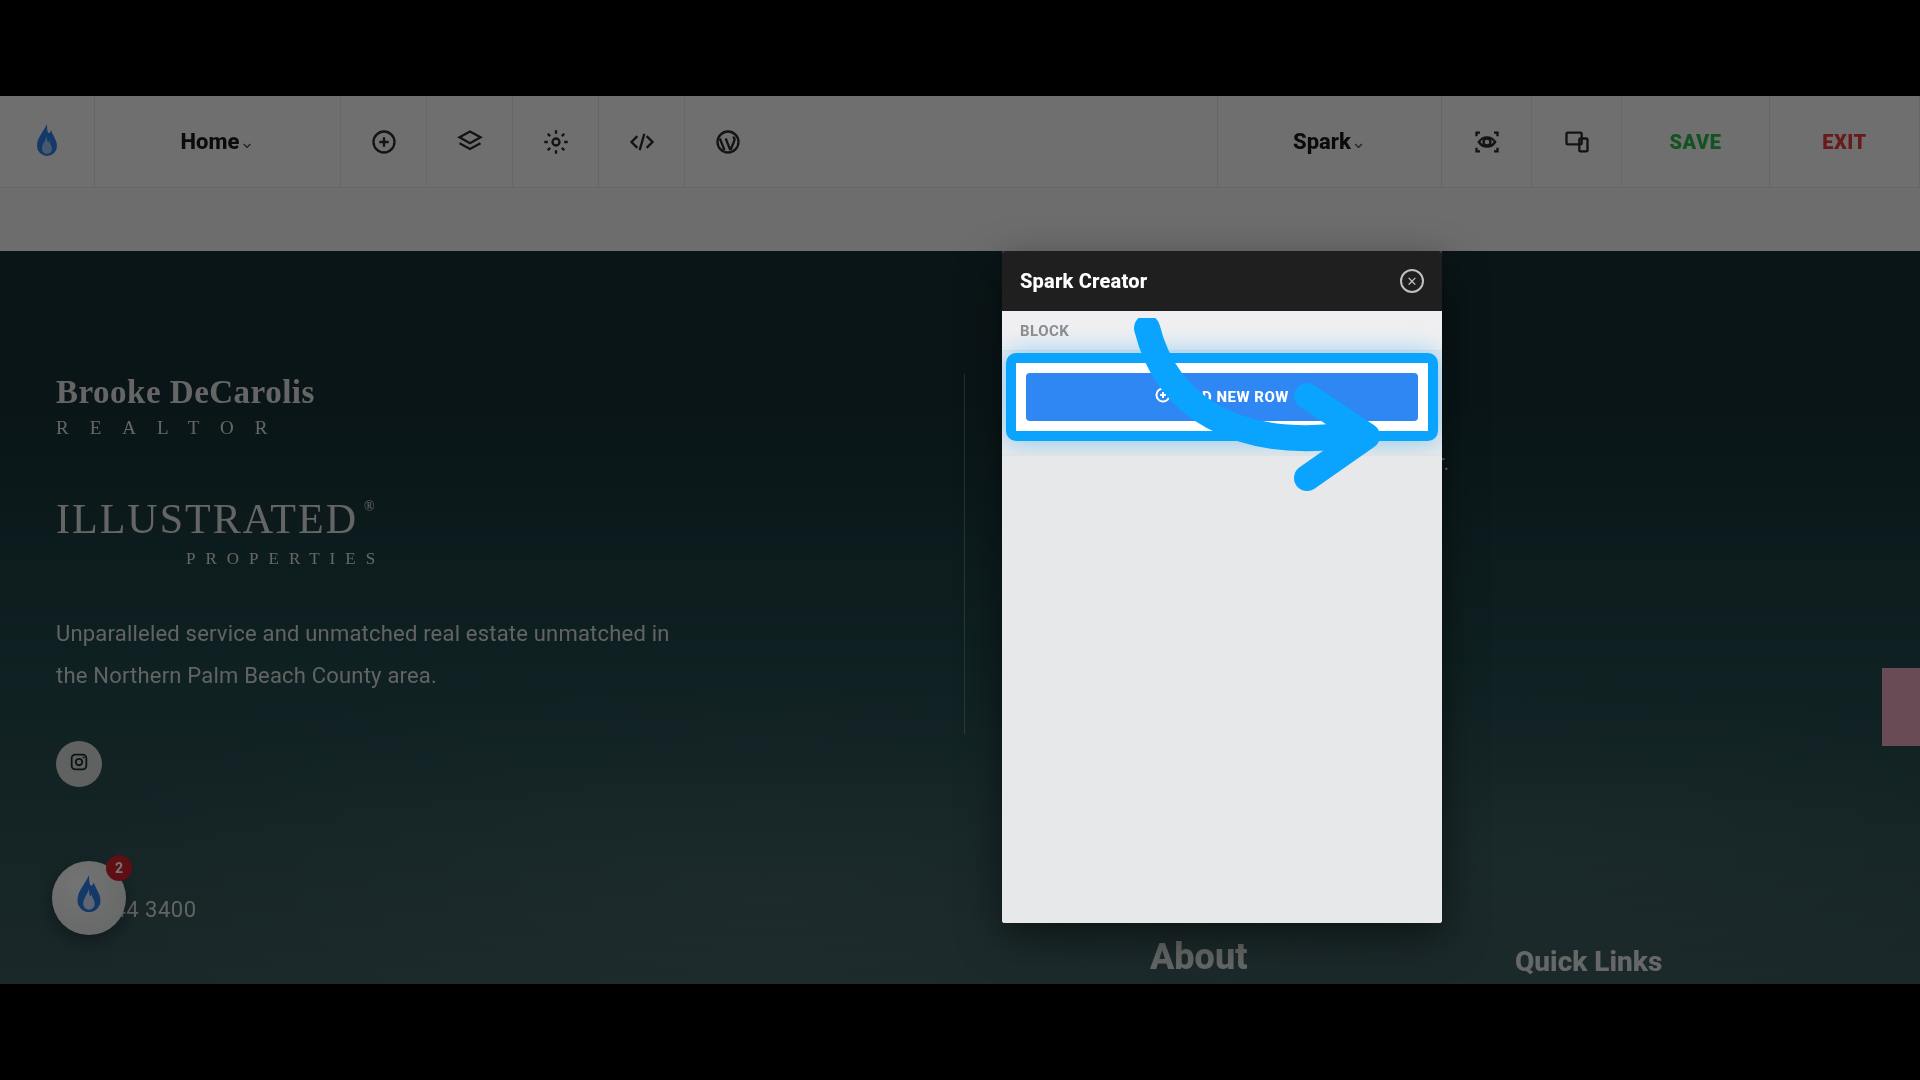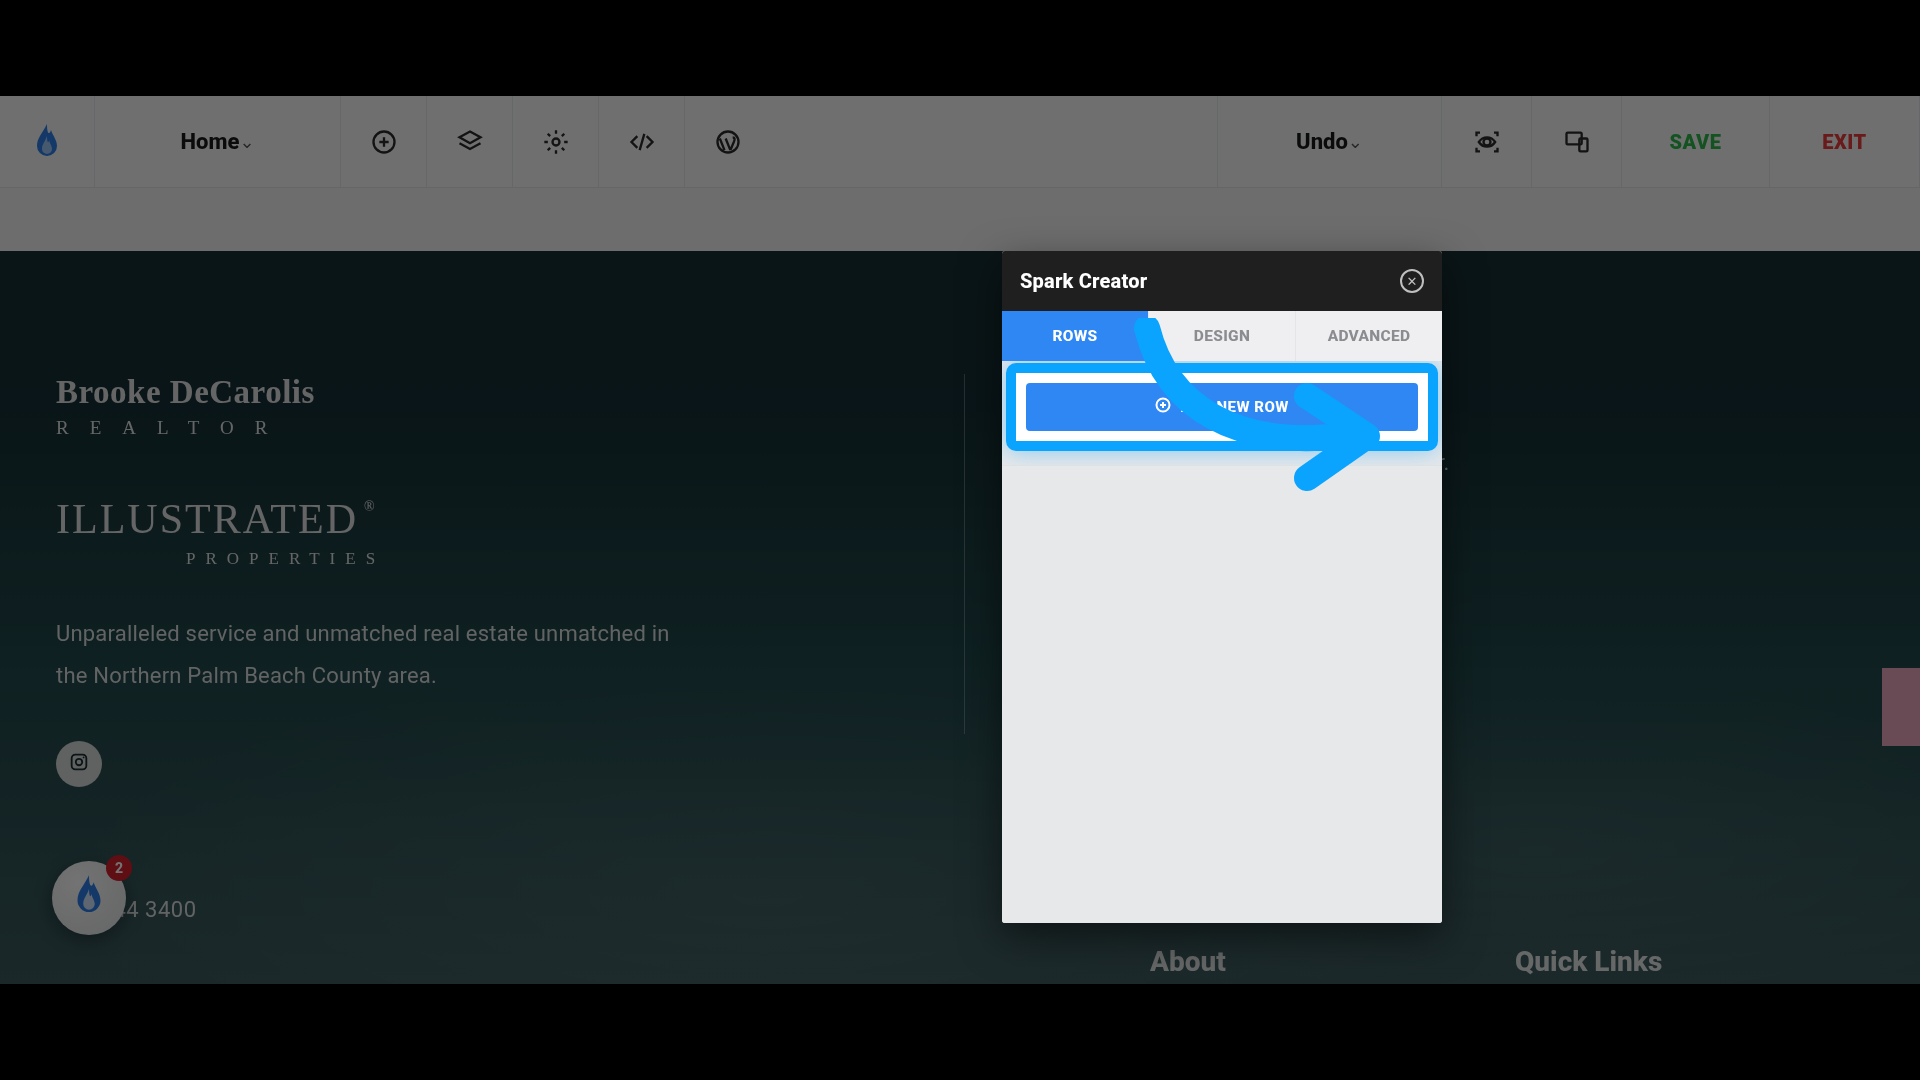--- a/index.html
+++ b/index.html
@@ -61,21 +61,21 @@
   .tagline { margin-top:44px; font-size:22px; line-height:1.9; color:#d9dbdc; max-width:640px; letter-spacing:.2px; }
   .social { margin-top:44px; width:46px; height:46px; border-radius:50%; background:#d6d7d8; display:flex; align-items:center; justify-content:center; }
   .social svg{ width:22px; height:22px; stroke:#1b2f31; fill:none; stroke-width:2;}
   .phone { margin-top:110px; font-size:22px; color:#d9dbdc; letter-spacing:.5px; }
 
   .col-right h2 { font-size:38px; font-weight:800; color:#e9eaea; letter-spacing:.3px; }
   .col-right .sub { margin-top:32px; font-size:22px; color:#d9dbdc; }
   .email-wrap { margin-top:44px; }
   .email-input { width: 280px; height:78px; background:#c1c2c3; border:none; padding:0 26px; font-size:20px; color:#666; }
   .email-input::placeholder{ color:#6f6f6f; }
-  .about-label { position:absolute; left:1150px; bottom:6px; font-size:28px; font-weight:800; color:#e3e4e5; }
+  .about-label { position:absolute; left:1150px; bottom:6px; font-size:36px; font-weight:800; color:#e3e4e5; }
   .quick-label { position:absolute; left:1515px; bottom:6px; font-size:28px; font-weight:800; color:#e3e4e5; }
 
   
   .pink-peek { position:absolute; right:0; top:572px; width:38px; height:78px; background:#e9a6bf; z-index:2; }
 
   
   .float-flame { position:absolute; left:52px; top:765px; width:74px; height:74px; border-radius:50%; background: radial-gradient(circle at 35% 30%, #fff, #dfe1e3); box-shadow: 0 6px 18px rgba(0,0,0,.35); z-index:2; display:flex; align-items:center; justify-content:center; }
   .float-flame .badge{ position:absolute; top:-6px; right:-6px; min-width:26px; height:26px; border-radius:13px; background:#d21f2a; color:#fff; font-size:14px; font-weight:800; display:flex; align-items:center; justify-content:center; padding:0 6px;}
   .float-flame svg{ width:34px; height:46px; }
 
@@ -154,21 +154,21 @@
     <div class="cell icon-cell" style="border-right:none">
       <span class="icon-btn">
           <svg viewBox="0 0 24 24">
             <circle cx="12" cy="12" r="9"></circle>
             <path d="M5 9l4 10M10 9l4 10M16 8c2 0 2 2 1 4l-3 7"></path>
           </svg>
         </span>
     </div>
     <div class="cell spacer"></div>
     <div class="cell undo-cell">
-      <span class="undo-text">Undo</span>
+      <span class="undo-text">Spark</span>
       <span class="chev">⌄</span>
     </div>
     <div class="cell right-icon-cell">
       <span class="icon-btn">
           <svg viewBox="0 0 24 24">
             <path d="M3 7V4h3M21 7V4h-3M3 17v3h3M21 17v3h-3"></path>
             <circle cx="12" cy="12" r="3"></circle>
             <path d="M5 12c2-3 5-4 7-4s5 1 7 4c-2 3-5 4-7 4s-5-1-7-4z"></path>
           </svg>
         </span>
@@ -240,31 +240,21 @@
 
   <div class="dimmer"></div>
 
   <div class="panel">
     <div class="panel-header">
       <div class="panel-title">Spark Creator</div>
       <div class="panel-close">
         <span>✕</span>
       </div>
     </div>
-    <div class="panel-tabs">
-      <div class="ptab active">
-          <span>ROWS</span>
-        </div>
-      <div class="ptab">
-          <span>DESIGN</span>
-        </div>
-      <div class="ptab" style="border-right:none">
-          <span>ADVANCED</span>
-        </div>
-    </div>
+    <div class="panel-block">BLOCK</div>
     <div class="panel-body">
       <div class="highlight-wrap">
         <div class="add-row-btn">
           <span><svg viewBox="0 0 16 16">
                 <circle cx="8" cy="8" r="6.5"></circle>
                 <path d="M8 5v6M5 8h6"></path>
               </svg></span>
           <span>ADD NEW ROW</span>
         </div>
       </div>

